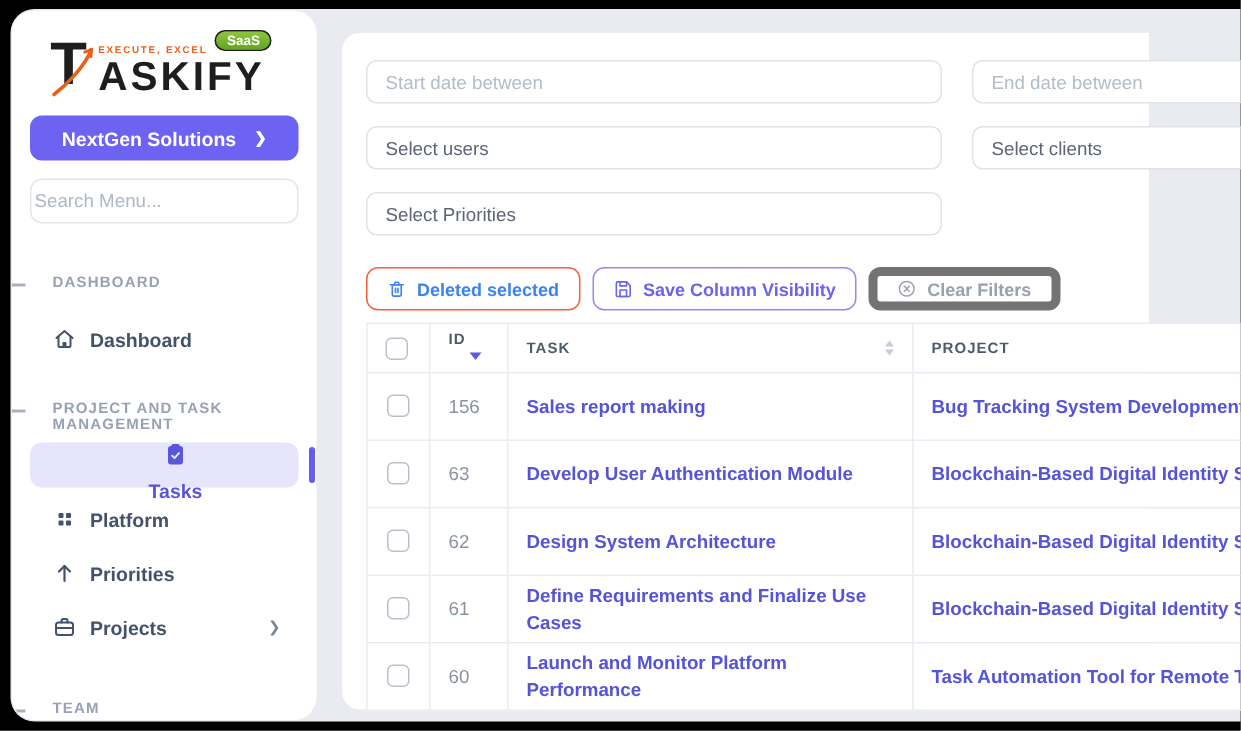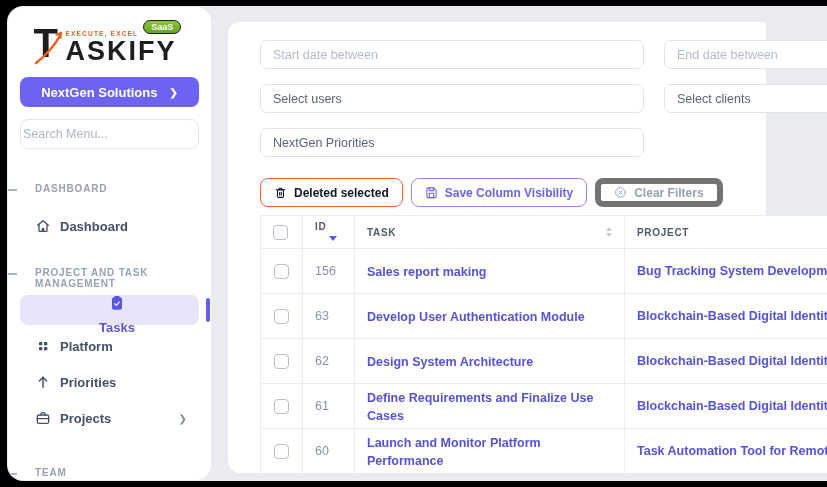--- a/index.html
+++ b/index.html
@@ -50,36 +50,36 @@
   .nav-item .nav-icon { width:16px; height:16px; color:#44516a; flex:0 0 16px; }
   .nav-item .nav-label { font-size:13px; font-weight:600; color:#44516a; }
   .nav-item.active { background:#e6e5fb;flex-direction:column; }
   .nav-item.active .nav-icon, .nav-item.active .nav-label { color:#5b54dc; }
   .nav-item .item-chevron { position:absolute; right:12px; color:#7d8798; font-size:10px; }
   .active-indicator { position:absolute; left:186px; top:3px; width:4px; height:24px;
     background:#655cf0; border-radius:2px; }
 
   
   .main-card { position:absolute; left:221px; top:16px; width:538px; height:451px;
-    background:#fff; border-radius:12px 0 0 12px; padding:18px 0 0 32px; }
+    background:#fff; border-radius:12px 0 0 12px; padding:18px 0 0 16px; }
 
   .filters { display:grid; grid-template-columns:384px 330px; column-gap:20px;
     row-gap:15px; }
   .filter-input, .filter-select { height:29px; border:1px solid #dfe3ea; border-radius:7px;
     padding:0 12px; font-size:12.5px; background:#fff; font-family:inherit; width:100%;
     display:flex; align-items:center; color:#5b6575; }
   input.filter-input { color:#5b6575; }
   input.filter-input::placeholder { color:#b3bcc9; }
 
   .toolbar { display:flex; gap:8px; margin-top:21px; }
   .btn { display:inline-flex; align-items:center; gap:7px; height:29px; padding:0 13px;
     border-radius:8px; background:#fff; font-size:12px; font-weight:bold; cursor:pointer;
     font-family:inherit; }
   .btn svg { width:13px; height:13px; }
-  .btn-delete { border:1px solid #f7603c; color:#0f172a; }
+  .btn-delete { border:1px solid #f7603c; color:#3b82f6; }
   .btn-save { border:1px solid #918af6; color:#6b63f0; }
   .btn-clear { border:6px solid #737373; color:#98a1af; }
 
   
   table.task-table { margin-top:8px; width:640px; table-layout:fixed;
     border-collapse:collapse; }
   .task-table col.c-check { width:42px; } .task-table col.c-id { width:52px; }
   .task-table col.c-task { width:270px; } .task-table col.c-project { width:276px; }
   .task-table th, .task-table td { border:1px solid #e9ecf2; border-right:1px solid #e9ecf2; }
   .task-table th { height:33px; font-size:10px; font-weight:bold; color:#4e5a6b;
@@ -195,21 +195,21 @@
 
   </div>
 
   <div class="main-card">
 
     <div class="filters">
       <input class="filter-input" placeholder="Start date between" style="">
       <input class="filter-input" placeholder="End date between" style="">
       <div class="filter-select">Select users</div>
       <div class="filter-select">Select clients</div>
-      <div class="filter-select">NextGen Priorities</div>
+      <div class="filter-select">Select Priorities</div>
     </div>
 
     <div class="toolbar">
       <button class="btn btn-delete">
         <svg viewBox="0 0 24 24" fill="none" stroke="currentColor" stroke-width="2" stroke-linecap="round" stroke-linejoin="round">
           <path d="M4 7 h16"></path>
             <path d="M9.5 7 V5 a1 1 0 0 1 1-1 h3 a1 1 0 0 1 1 1 v2"></path>
           <rect x="6.5" y="7" width="11" height="14" rx="2"></rect>
             <path d="M10.5 11.5 v5 M13.5 11.5 v5"></path>
         </svg>

